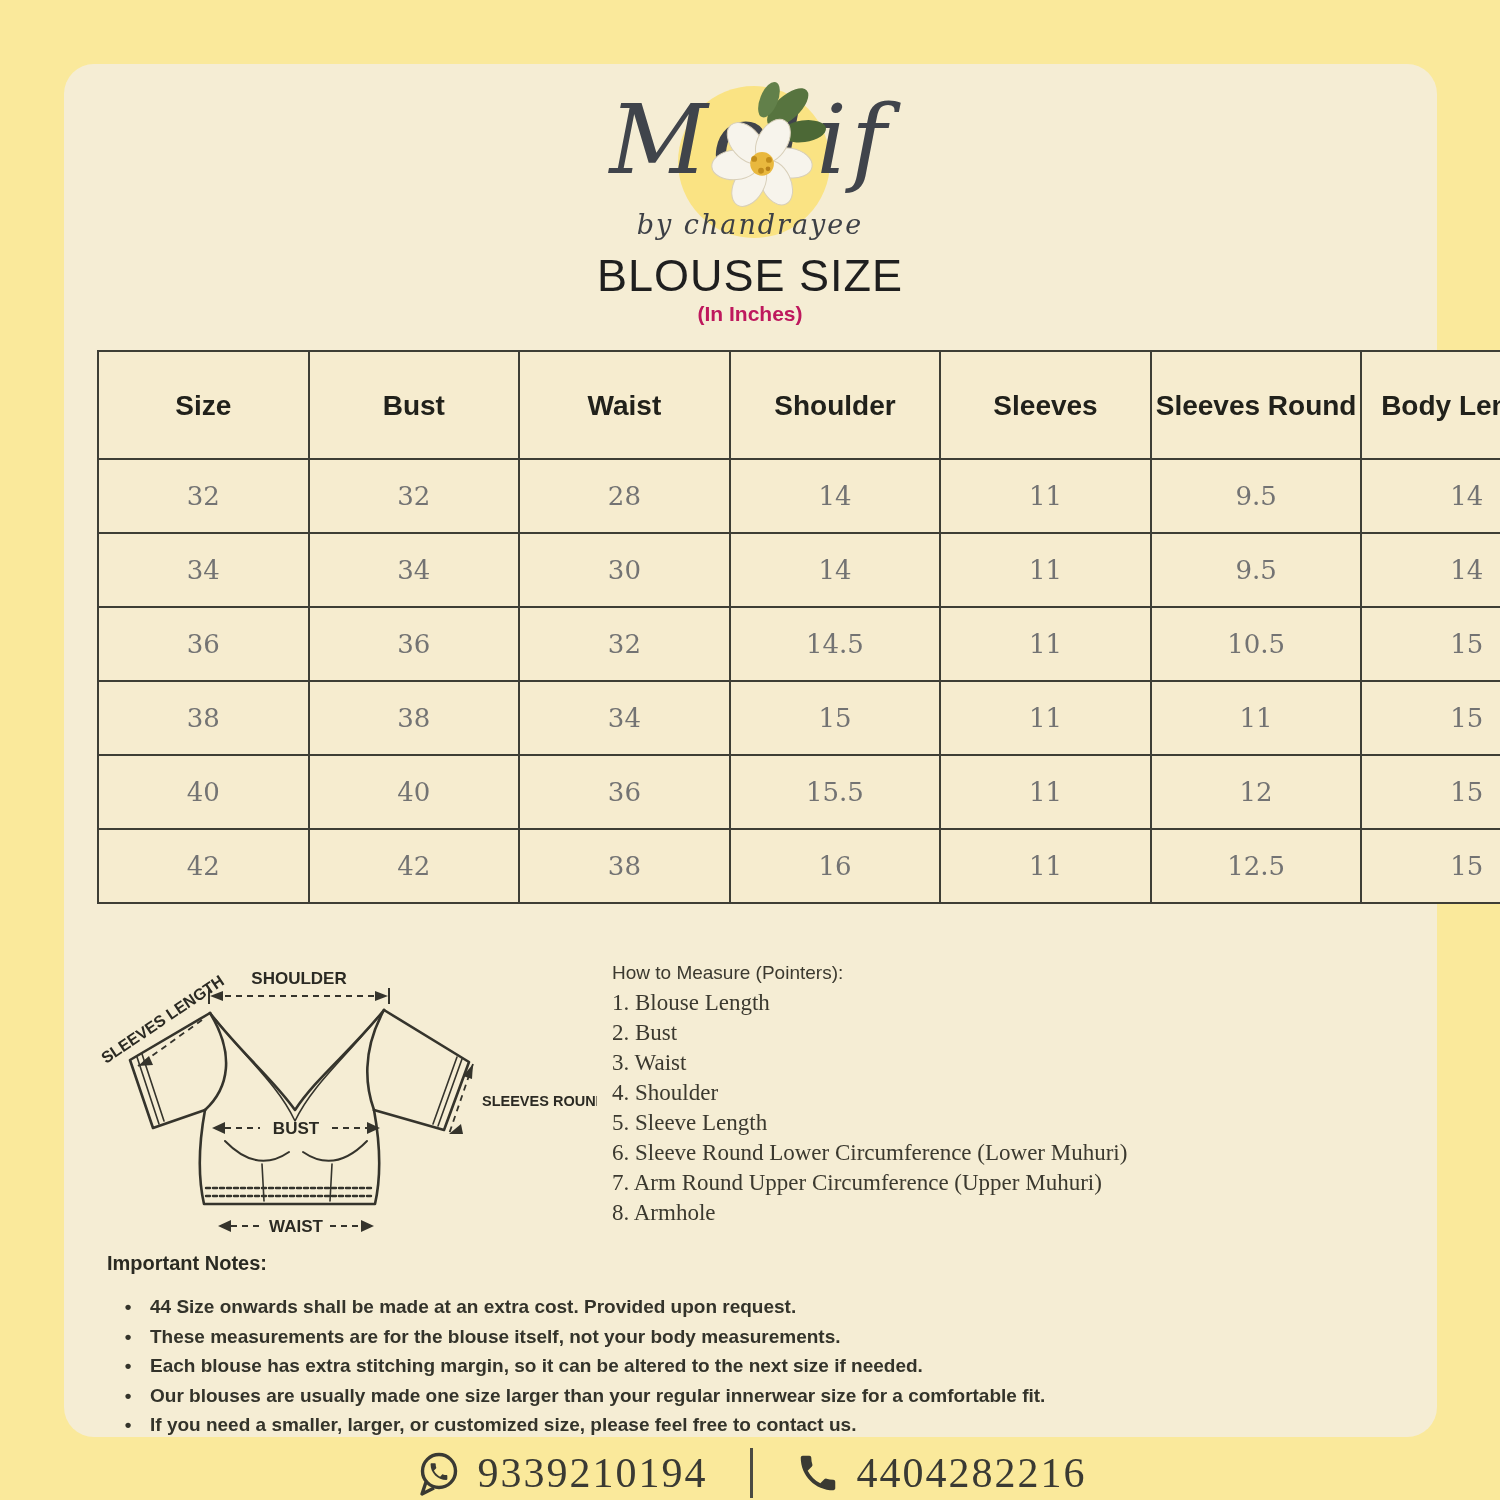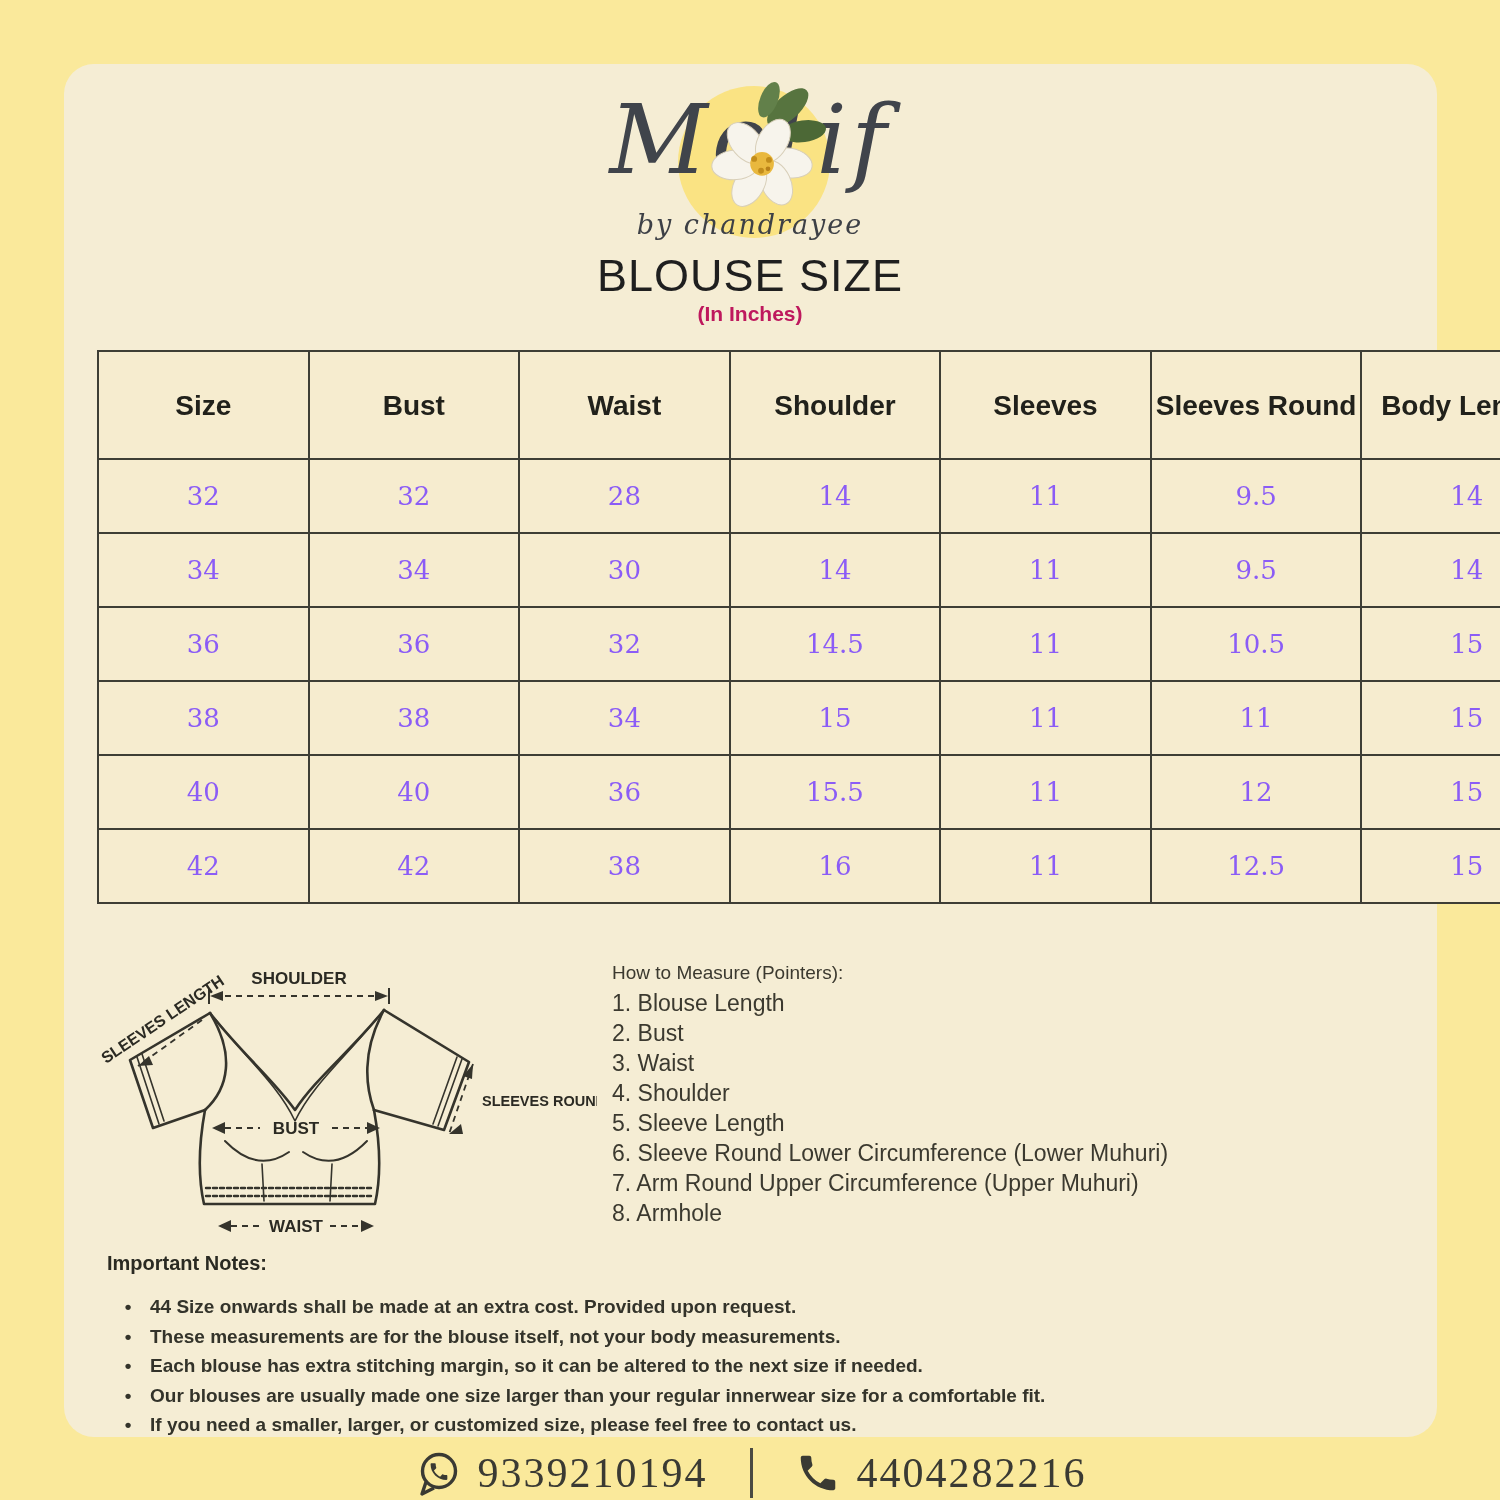--- a/index.html
+++ b/index.html
@@ -24,30 +24,30 @@
               font-size:45px;font-weight:400;color:#1f1f1f;letter-spacing:1px;}
   .page-subtitle{position:absolute;left:0;right:0;top:302px;text-align:center;
                  font-size:21px;font-weight:700;color:#be185d;}
 
   
   table.size-table{position:absolute;left:97px;top:350px;width:1476px;
                    border-collapse:collapse;table-layout:fixed;background:#F6ECCF;}
   .size-table th,.size-table td{border:2px solid #3E3E35;text-align:center;
                                 vertical-align:middle;padding:0;}
   .size-table th{height:106px;font-size:28px;font-weight:700;color:#21211b;line-height:1.25;}
-  .size-table td{height:72px;font-size:26px;color:#8b5cf6;
+  .size-table td{height:72px;font-size:26px;color:#737373;
                  font-family:"DejaVu Serif",serif;}
 
   
   .diagram{position:absolute;left:92px;top:958px;width:505px;height:292px;}
 
   
   .measure{position:absolute;left:612px;top:958px;color:#3b392f;}
   .measure-heading{font-size:19px;line-height:30px;}
-  .measure-list{list-style:none;margin:0;padding:0;font-size:23px;line-height:30px;}
+  .measure-list{list-style:none;margin:0;padding:0;font-size:23px;line-height:30px;font-family:Liberation Serif, serif;}
 
   
   .notes-heading{position:absolute;left:107px;top:1252px;font-size:20px;
                  font-weight:700;color:#2a2a22;}
   .notes-list{position:absolute;left:122px;top:1292px;list-style:none;margin:0;padding:0;}
   .notes-list li{display:flex;gap:16px;font-size:19px;font-weight:700;
                  color:#33332a;line-height:29.5px;}
   .notes-list .bullet{width:12px;text-align:center;}
 
   

